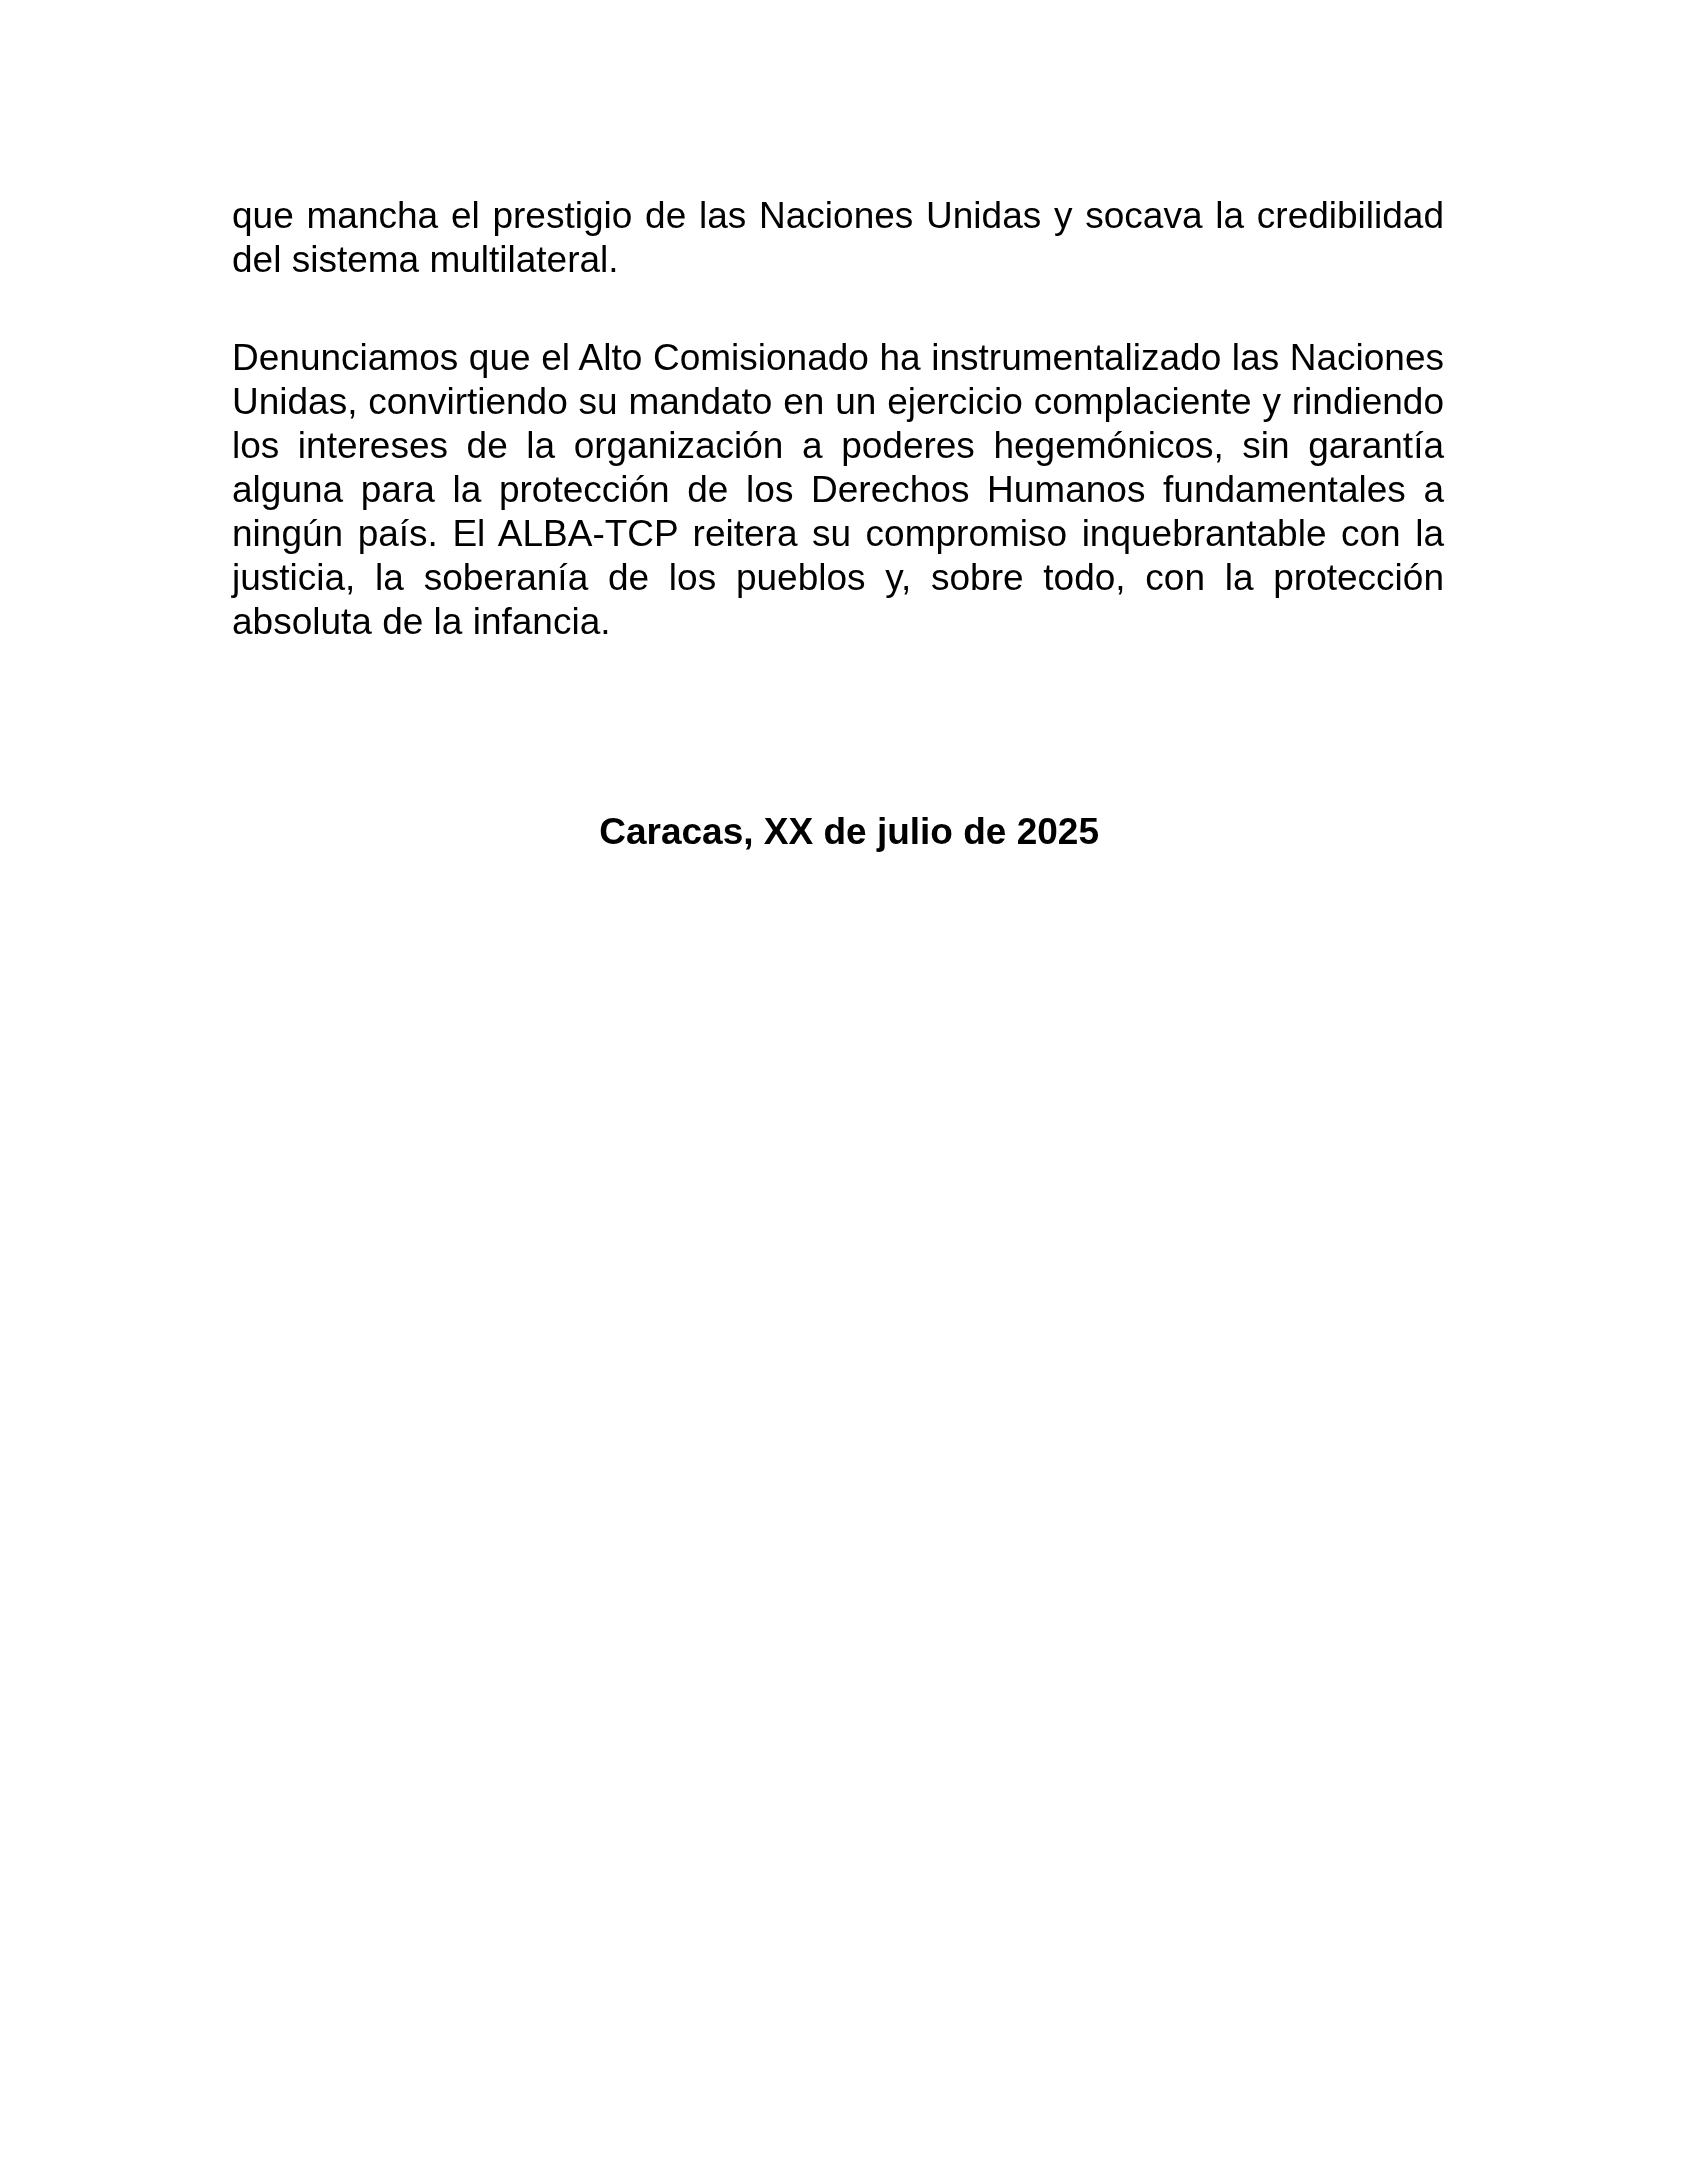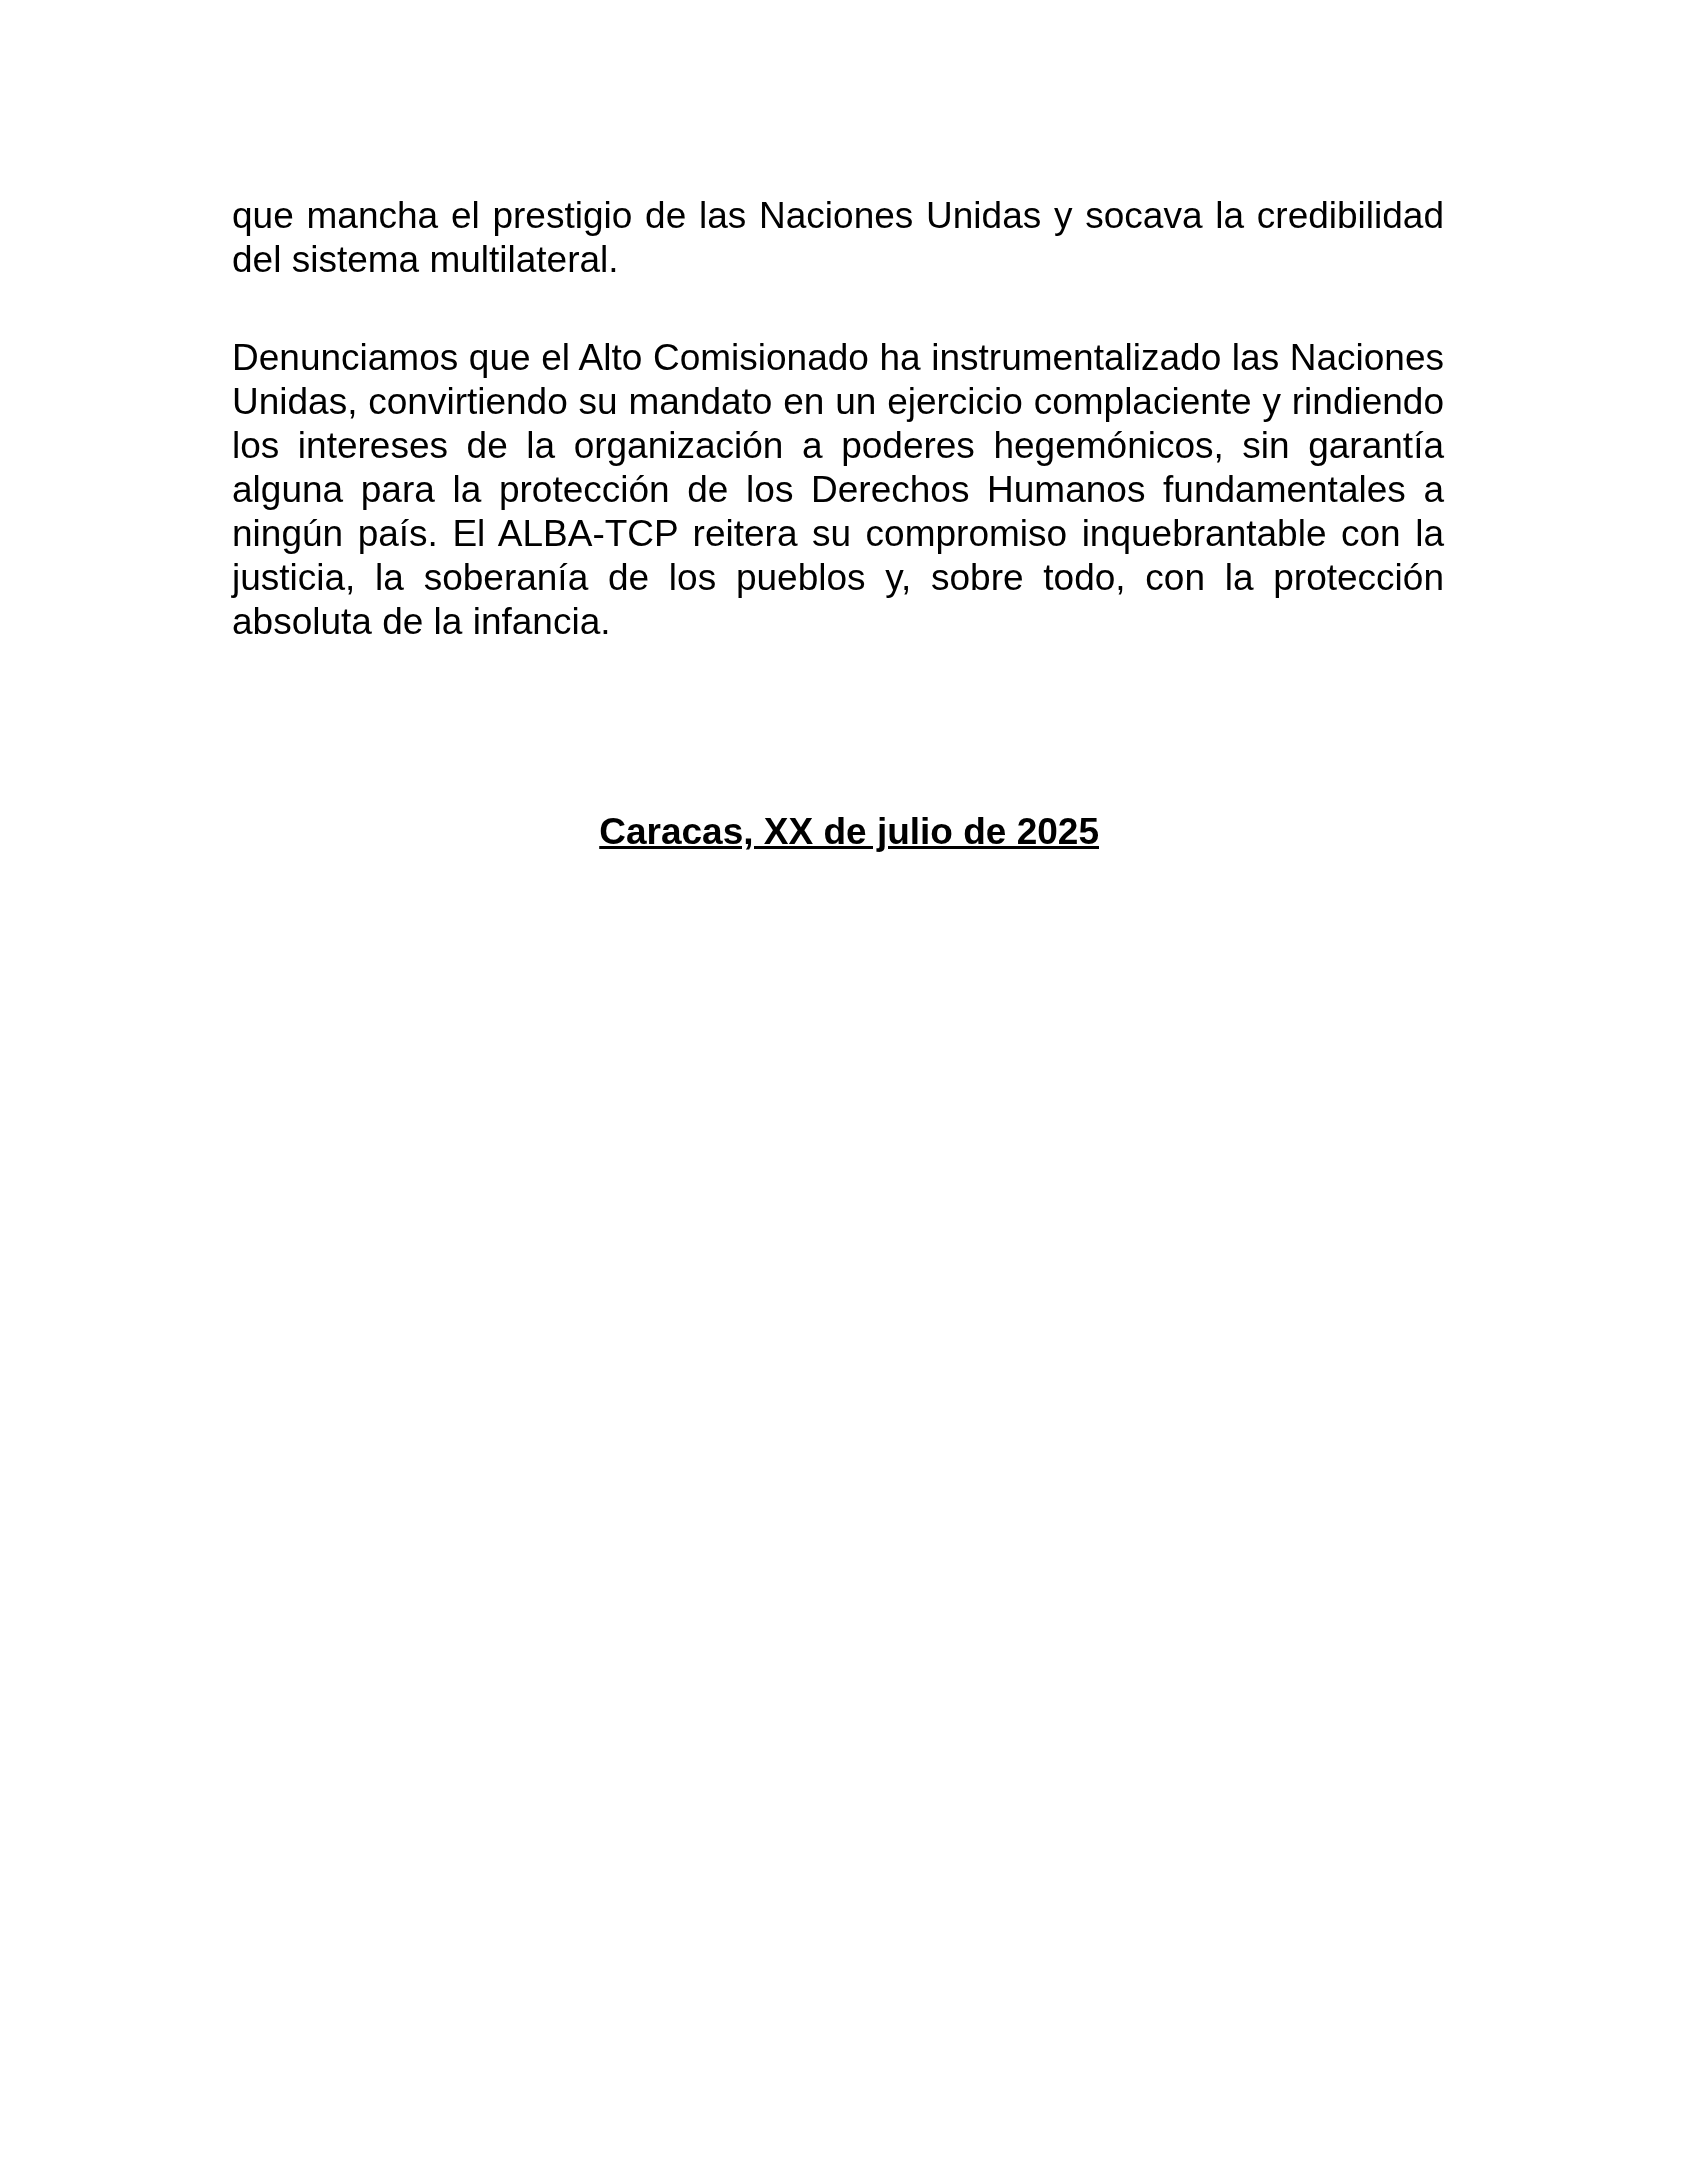--- a/index.html
+++ b/index.html
@@ -22,21 +22,20 @@
     position: absolute;
     top: 810px;
     right: 240px;
     font-family: "Liberation Sans", sans-serif;
     font-size: 37px;
     font-weight: bold;
     line-height: 44px;
     color: #000000;
     text-align: right;
     margin: 0;
-    text-decoration: underline;
   }
 </style>
 </head>
 <body>
 
 <div class="page">
   <p class="text-block p1">que mancha el prestigio de las Naciones Unidas y socava la credibilidad del sistema multilateral.</p>
   <p class="text-block p2">Denunciamos que el Alto Comisionado ha instrumentalizado las Naciones Unidas, convirtiendo su mandato en un ejercicio complaciente y rindiendo los intereses de la organización a poderes hegemónicos, sin garantía alguna para la protección de los Derechos Humanos fundamentales a ningún país. El ALBA-TCP reitera su compromiso inquebrantable con la justicia, la soberanía de los pueblos y, sobre todo, con la protección absoluta de la infancia.</p>
   <p class="date">Caracas, XX de julio de 2025</p>
 </div>

